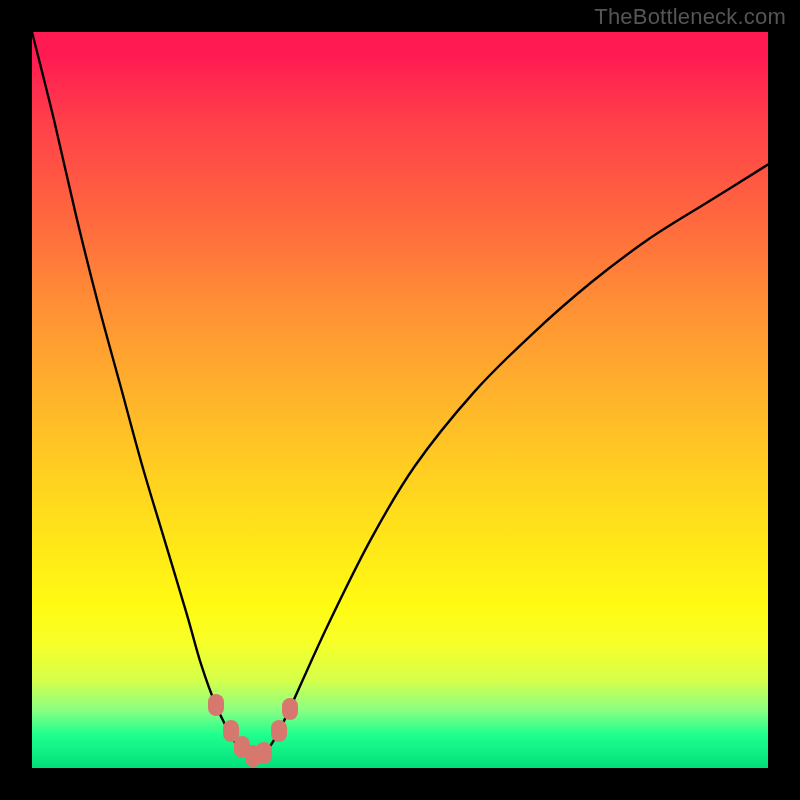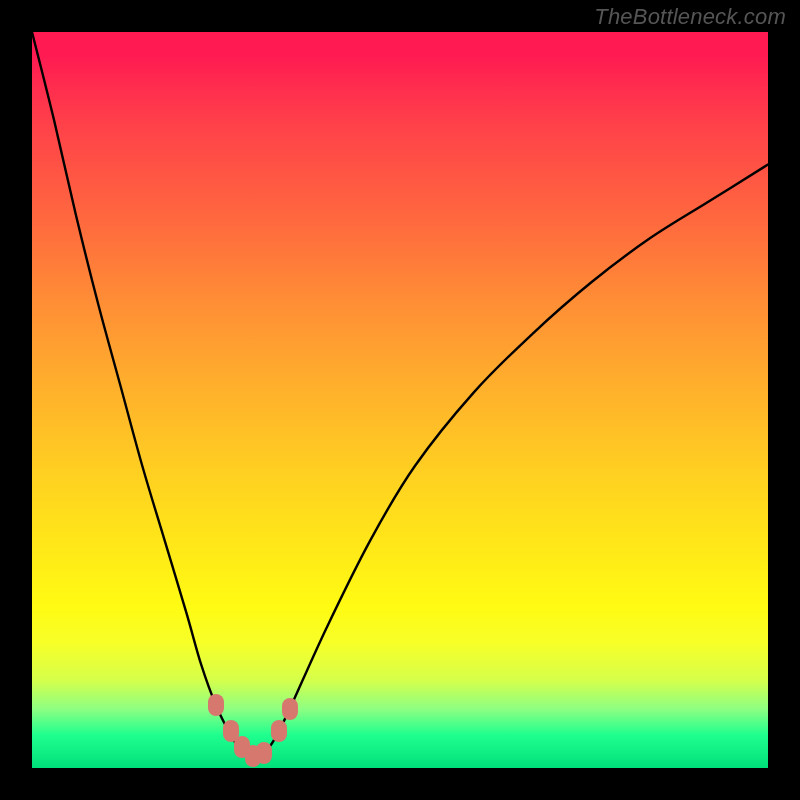--- a/index.html
+++ b/index.html
@@ -11,21 +11,20 @@
     overflow: hidden;
     font-family: Arial, Helvetica, sans-serif;
   }
   .frame {
     position: absolute;
     left: 0;
     top: 0;
     width: 796px;
     height: 800px;
     background: #000;
-    font-style: italic;
   }
   .plot {
     position: absolute;
     left: 32px;
     top: 32px;
     width: 736px;
     height: 736px;
     background: linear-gradient(to bottom,
       #ff1a52 0%,
       #ff1a52 3%,

